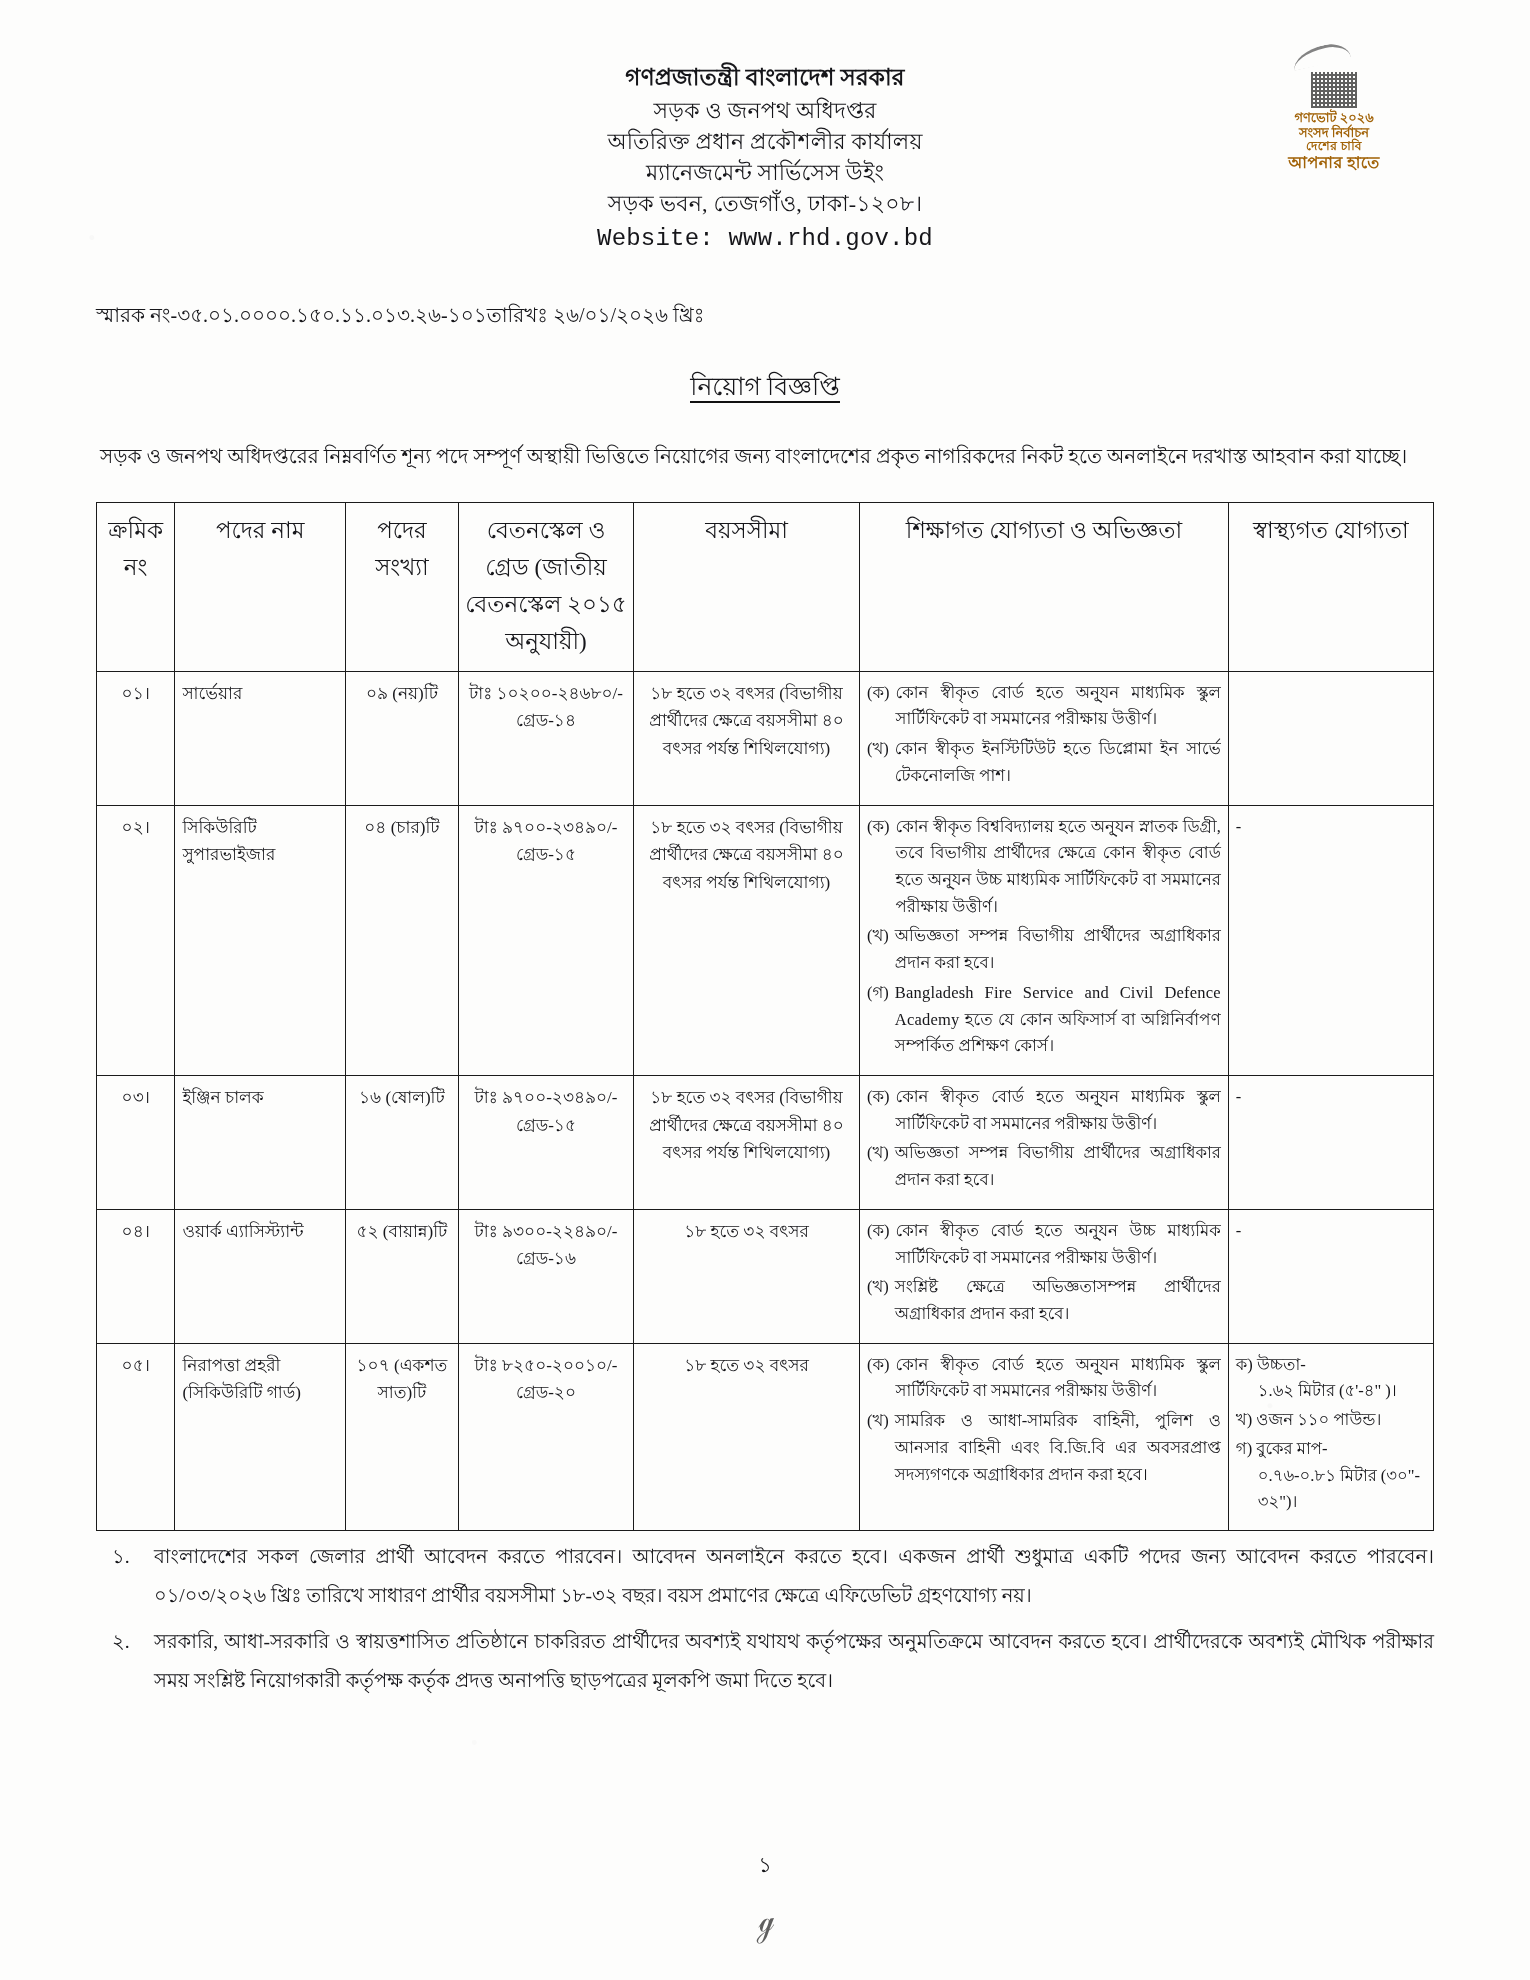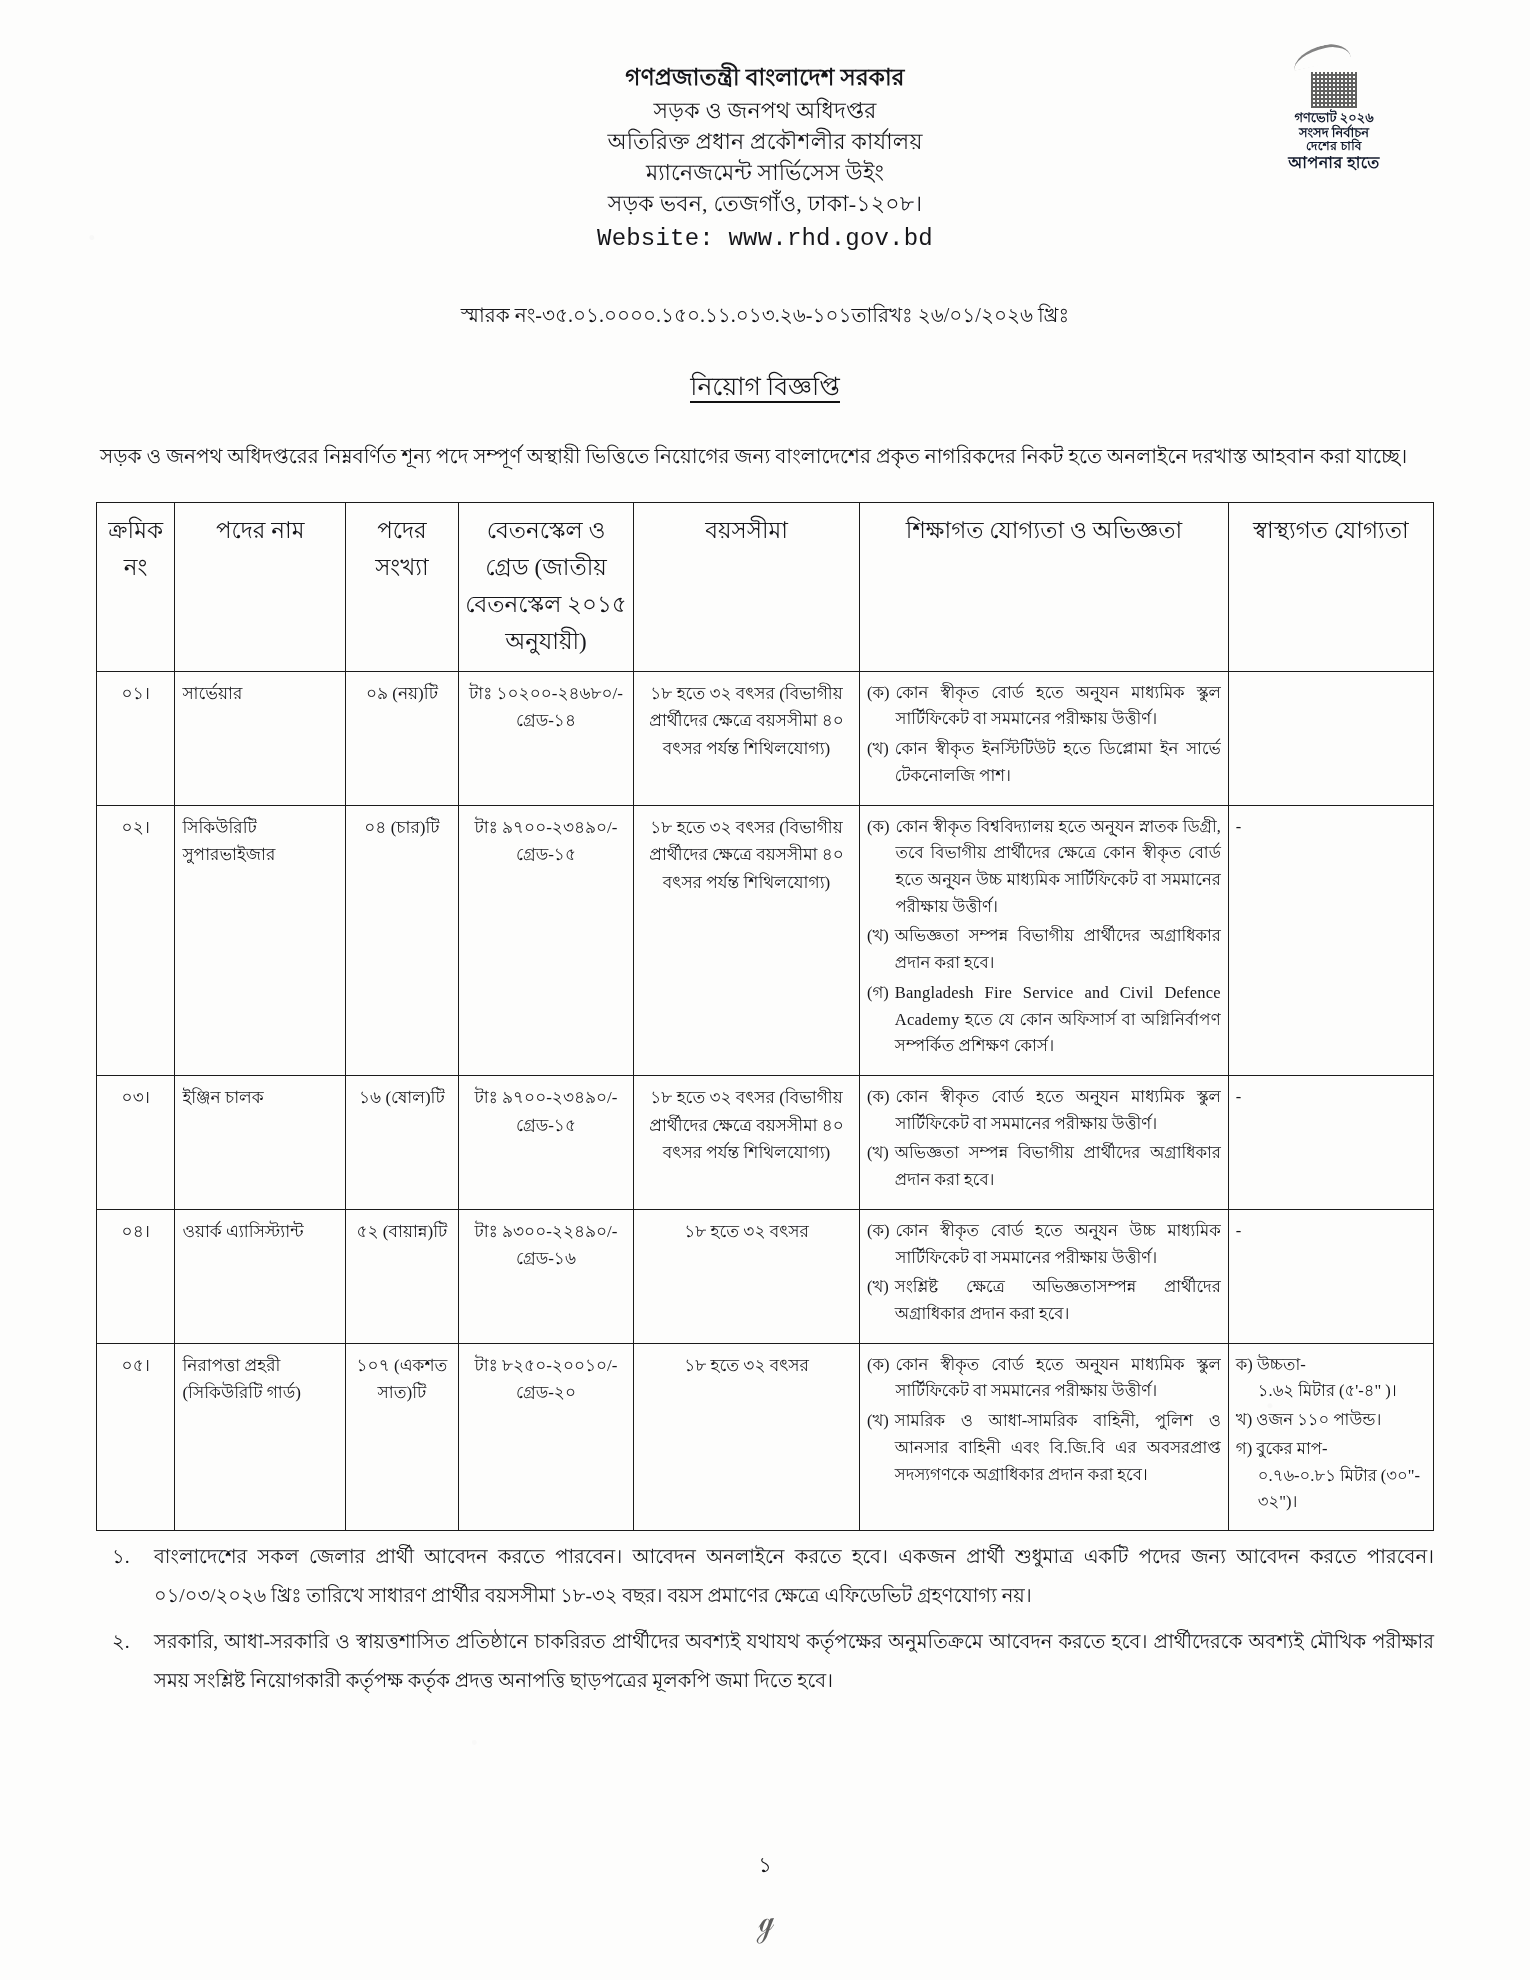--- a/index.html
+++ b/index.html
@@ -56,21 +56,21 @@
   }
 
   
   .logo {
     position: absolute;
     top: 72px;
     right: 126px;
     width: 140px;
     text-align: center;
     line-height: 1.12;
-    color: #0f172a;
+    color: #a16207;
     filter: blur(0.1px);
   }
   .logo .mark {
     width: 46px;
     height: 36px;
     margin: 0 auto 3px auto;
     background:
       repeating-linear-gradient(0deg, #2b2b2b 0 2px, transparent 2px 4px),
       repeating-linear-gradient(90deg, #2b2b2b 0 2px, transparent 2px 4px);
     opacity: 0.75;
@@ -87,21 +87,21 @@
     opacity: 0.6;
   }
   .logo .l1 { font-size: 13px; font-weight: bold; }
   .logo .l2 { font-size: 13px; font-weight: bold; }
   .logo .l3 { font-size: 12px; font-weight: bold; letter-spacing: 0.5px; }
   .logo .l4 { font-size: 16px; font-weight: bold; letter-spacing: 0.5px; }
 
   
   .memo-row {
     display: flex;
-    justify-content: center;
+    justify-content: flex-start;
     align-items: baseline;
     margin-top: 44px;
     font-size: 20px;
   }
 
   
   .doc-title {
     text-align: center;
     font-size: 25px;
     font-weight: normal;

